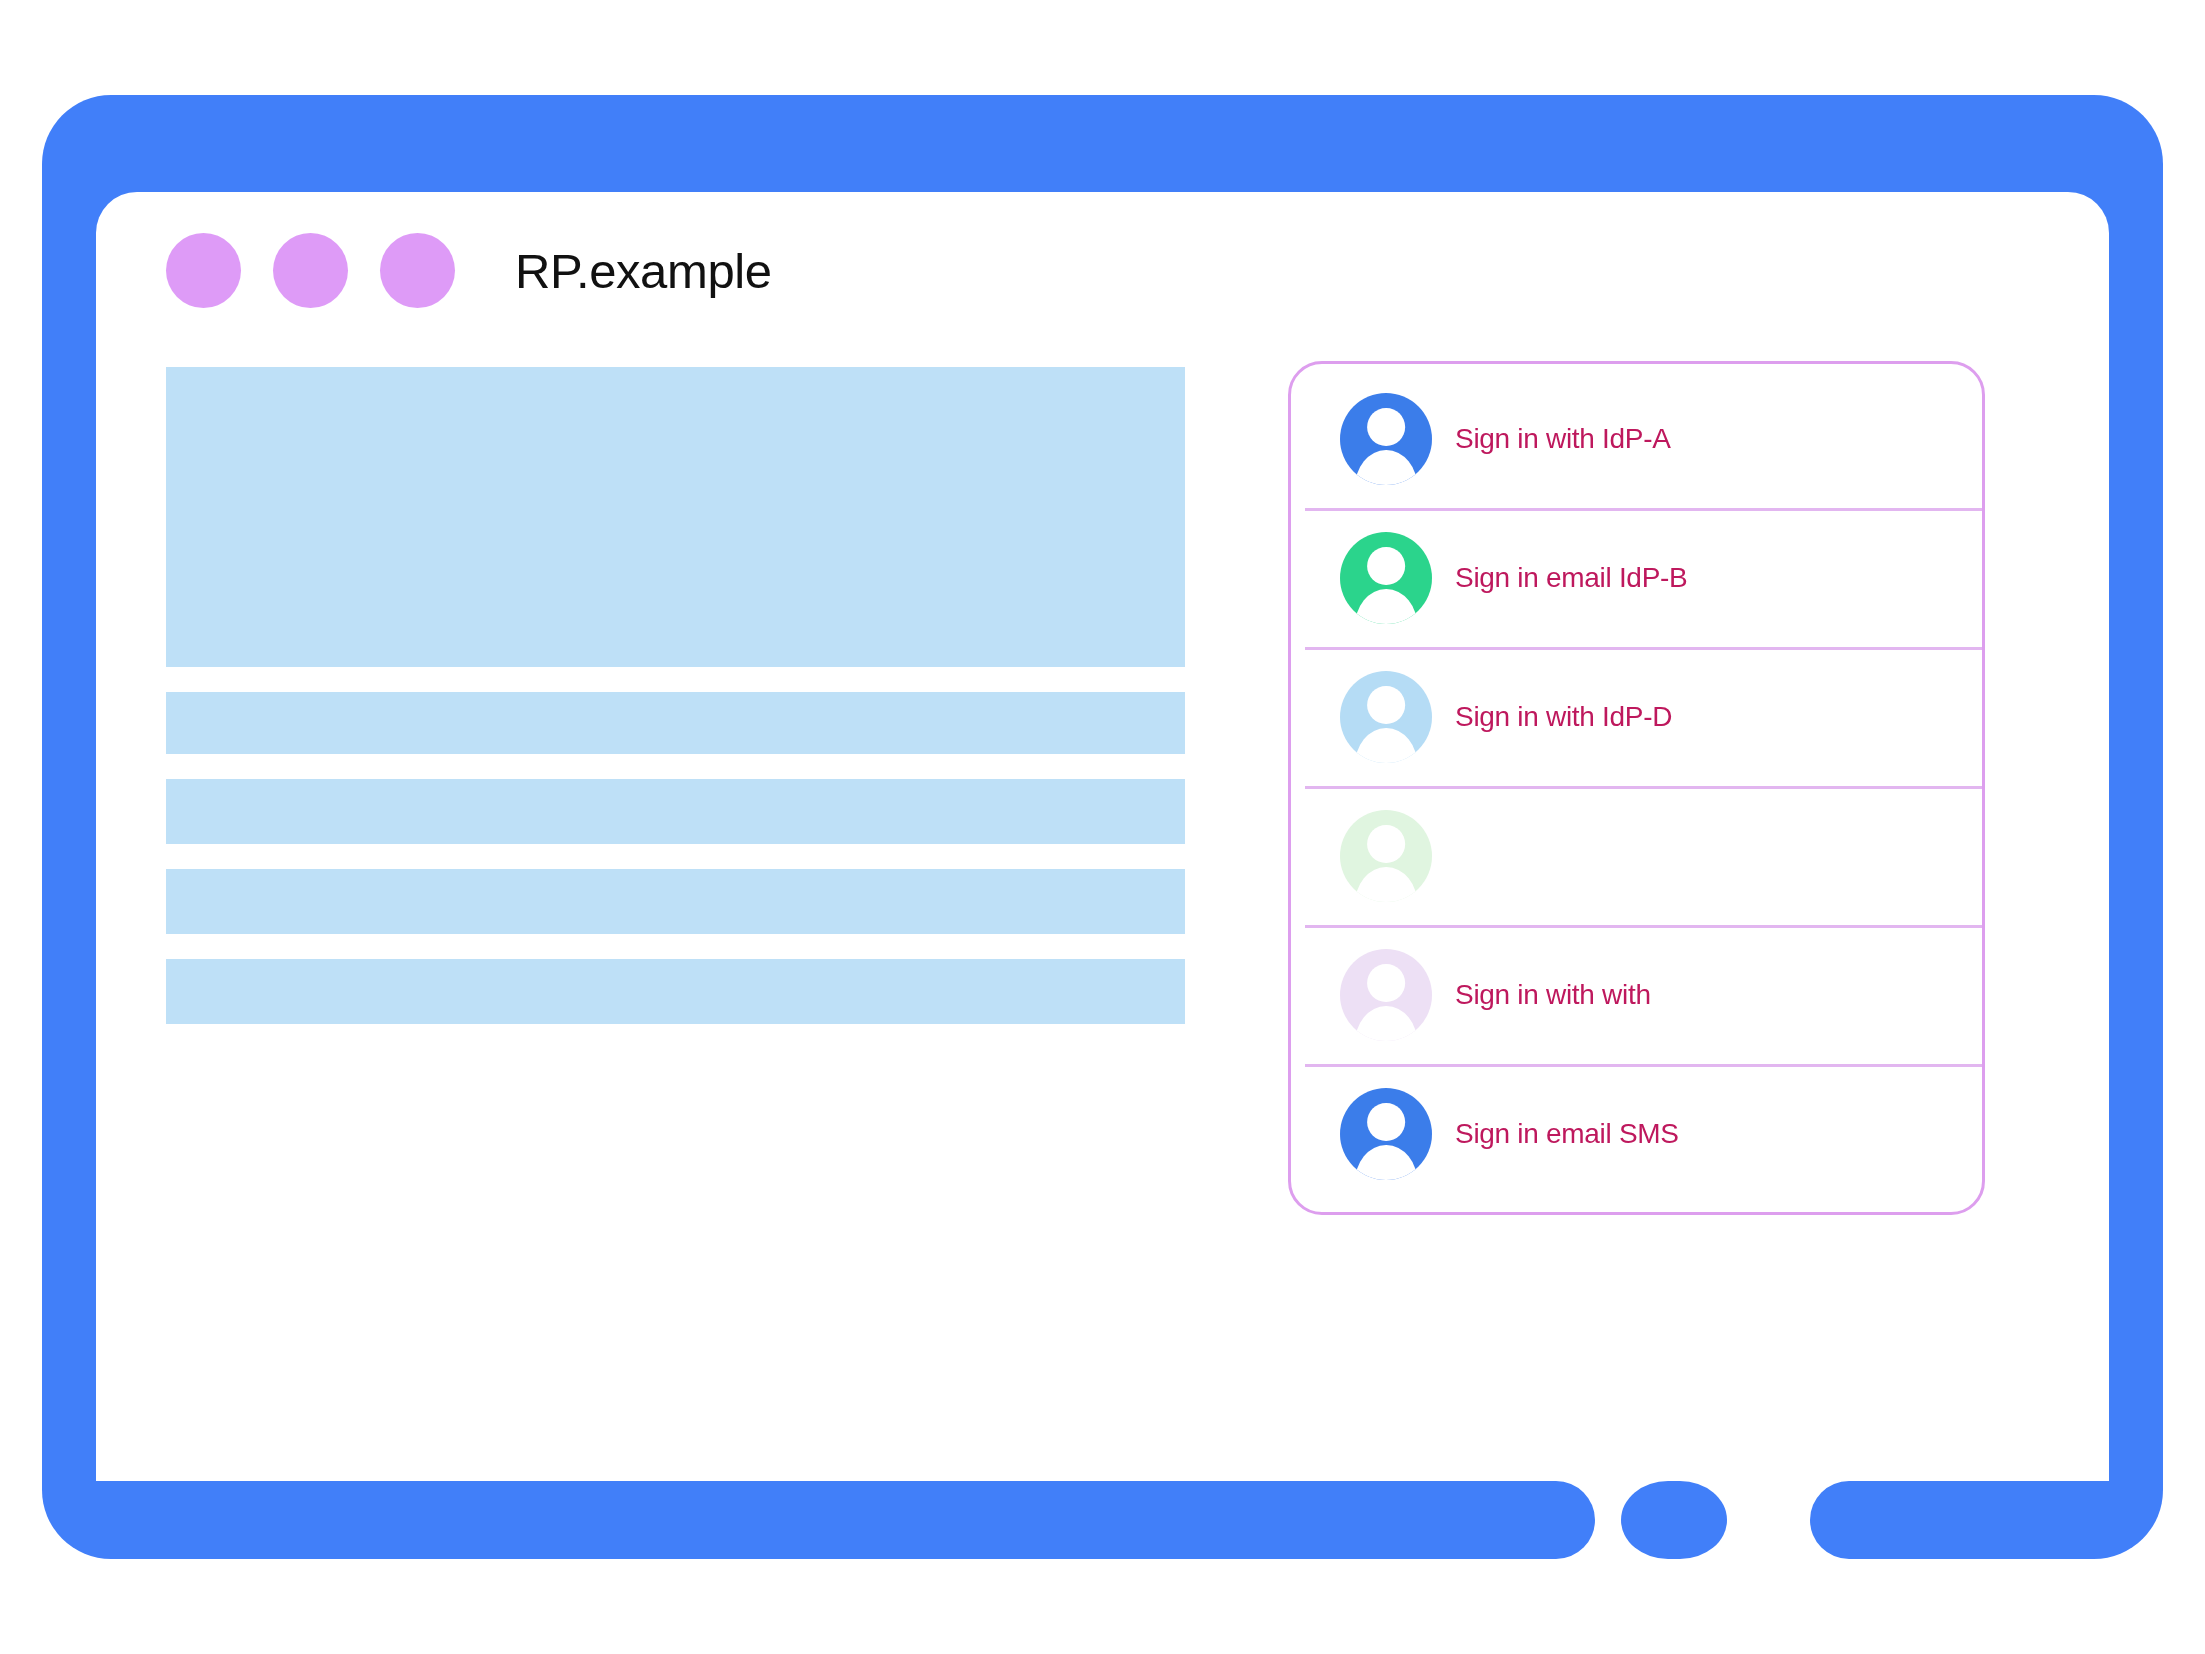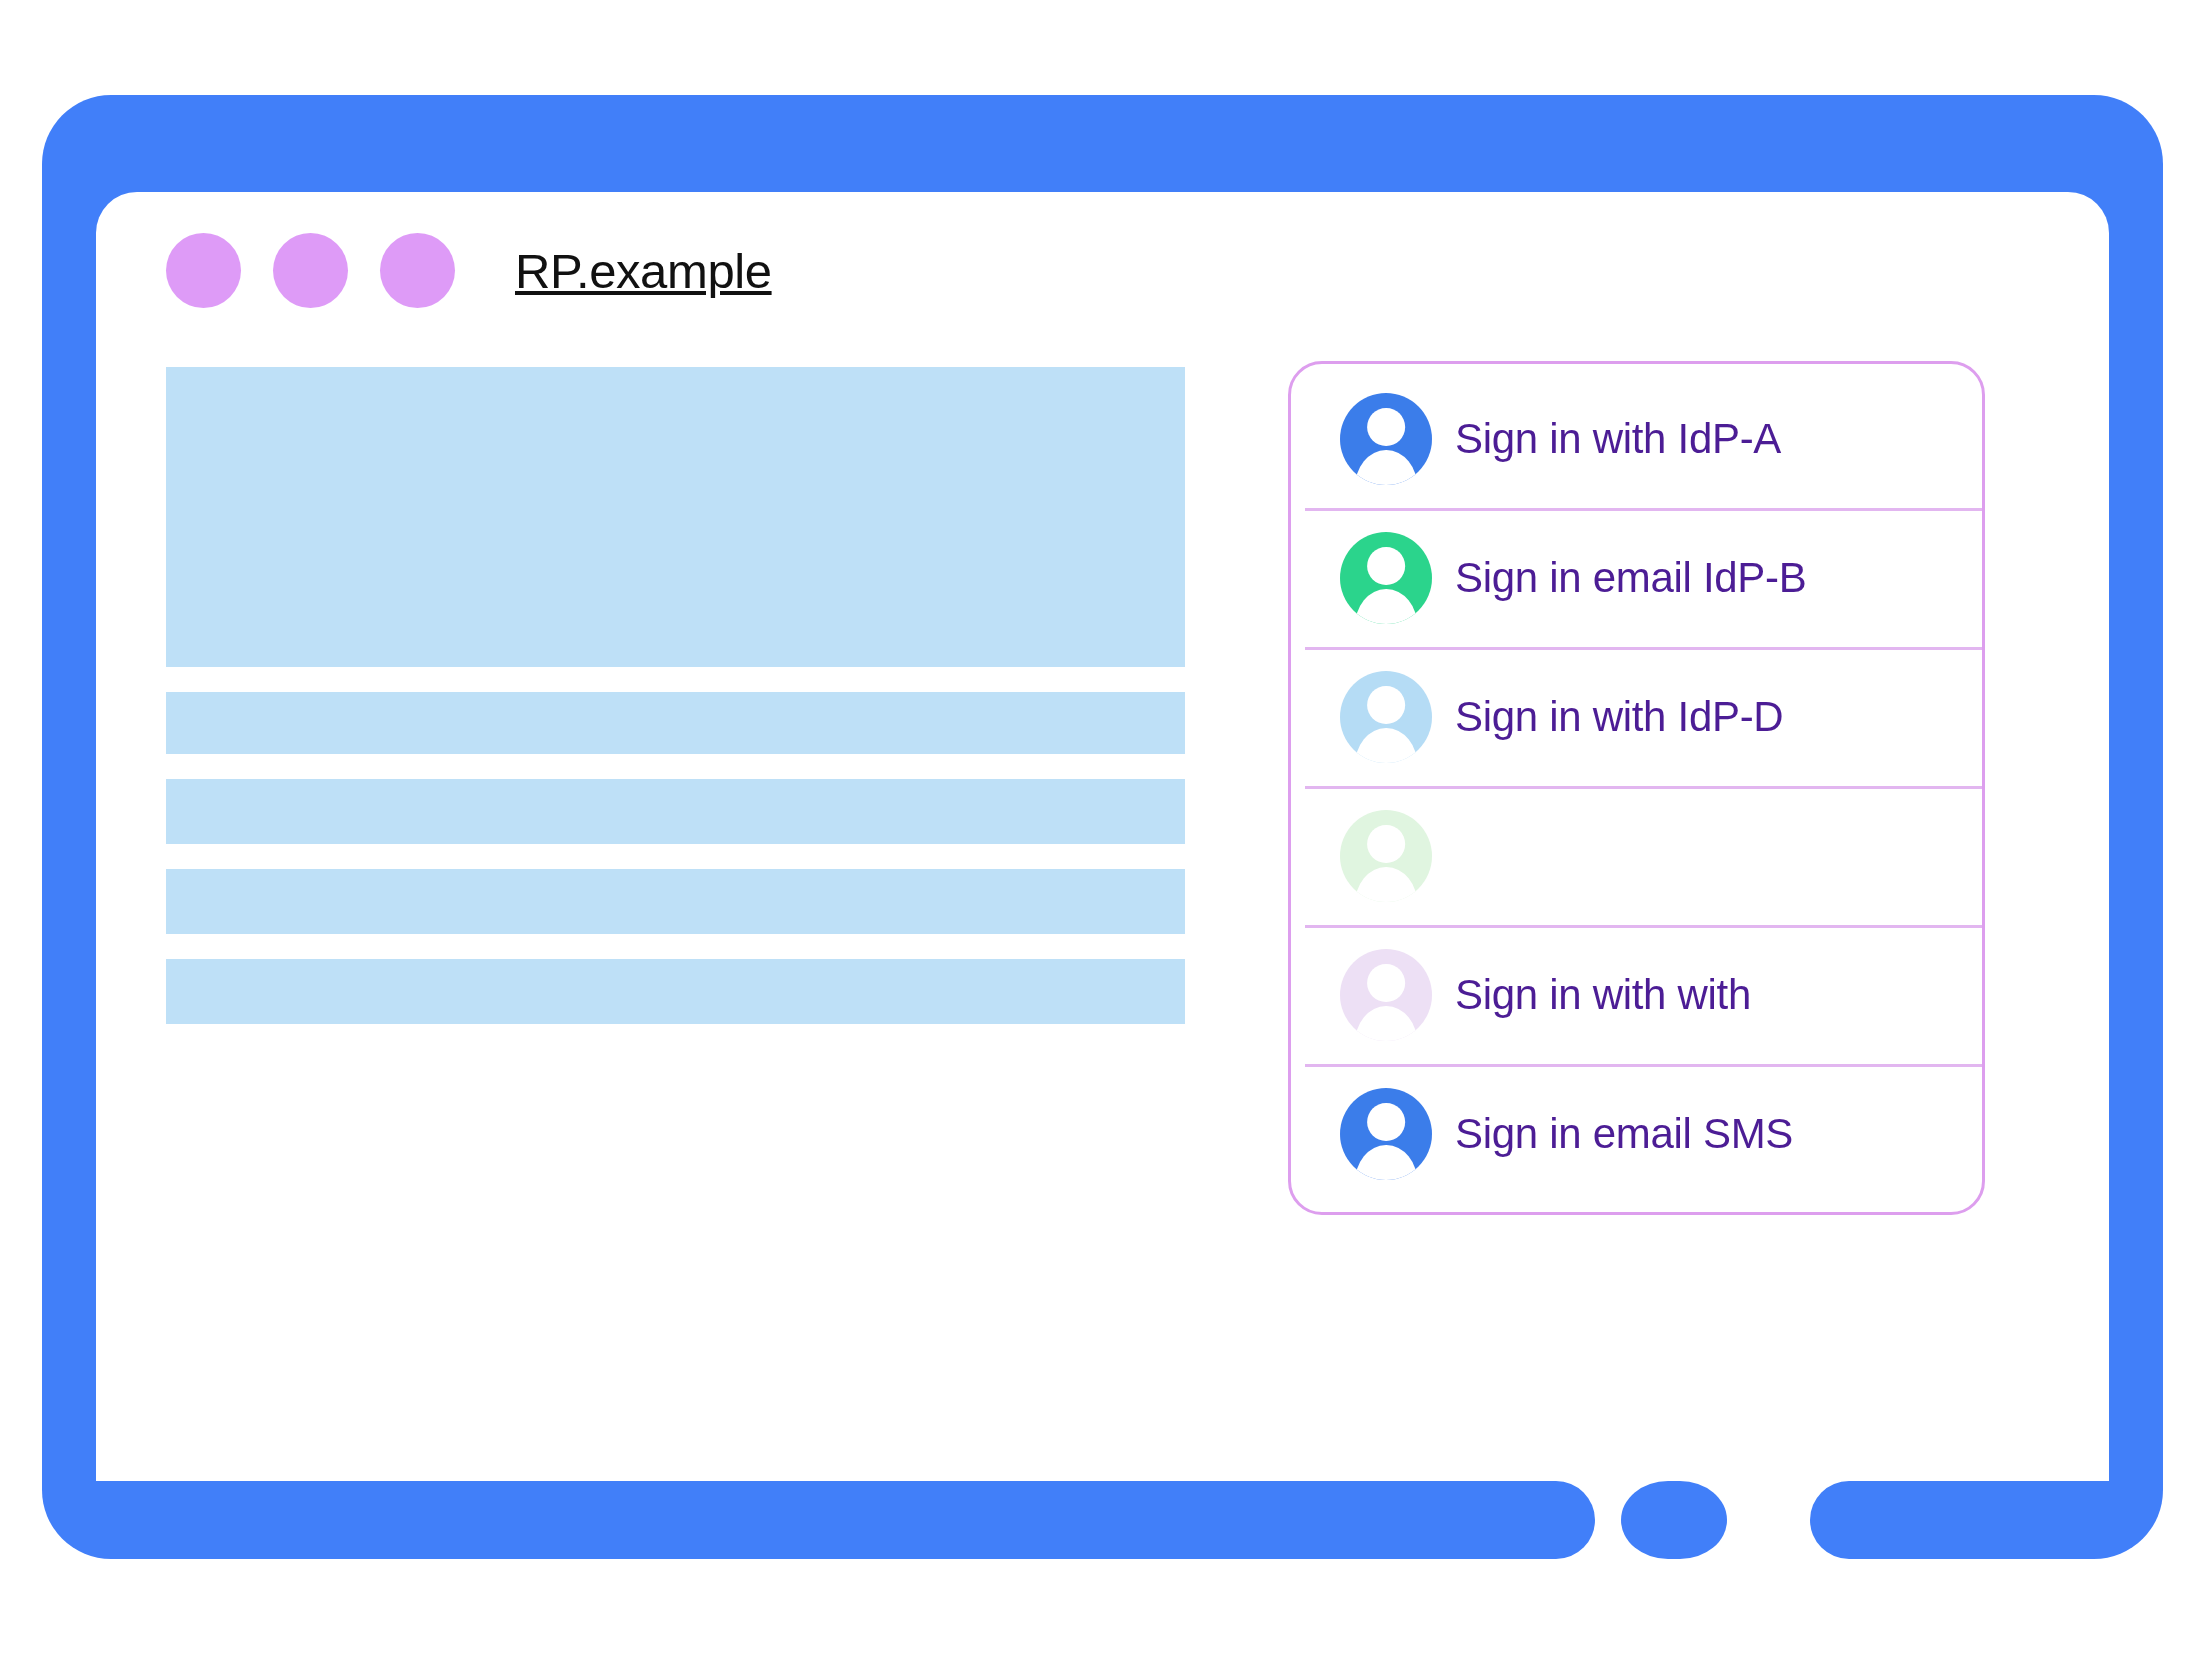--- a/index.html
+++ b/index.html
@@ -92,21 +92,20 @@
     background: #DE9BF7;
     margin-right: 32px;
     flex: 0 0 auto;
   }
   #page-title {
     font-size: 49px;
     color: #111111;
     margin-left: 28px;
     letter-spacing: -0.4px;
     white-space: nowrap;
-    text-decoration: underline;
   }
 
   
   #content-skeleton {
     position: absolute;
     left: 70px;
     top: 175px;
     width: 1019px;
   }
   .skel {
@@ -171,22 +170,22 @@
     position: absolute;
     left: 50%;
     top: 62%;
     transform: translateX(-50%);
     width: 68%;
     height: 58%;
     border-radius: 50% 50% 0 0 / 72% 72% 0 0;
     background: #ffffff;
   }
   .account-label {
-    font-size: 42px;
-    color: #4c1d95;
+    font-size: 28px;
+    color: #be185d;
     white-space: nowrap;
     letter-spacing: -0.3px;
   }
 </style>
 </head>
 <body>
 
 <div id="device-frame">
 
   <div class="frame-shell"></div>

